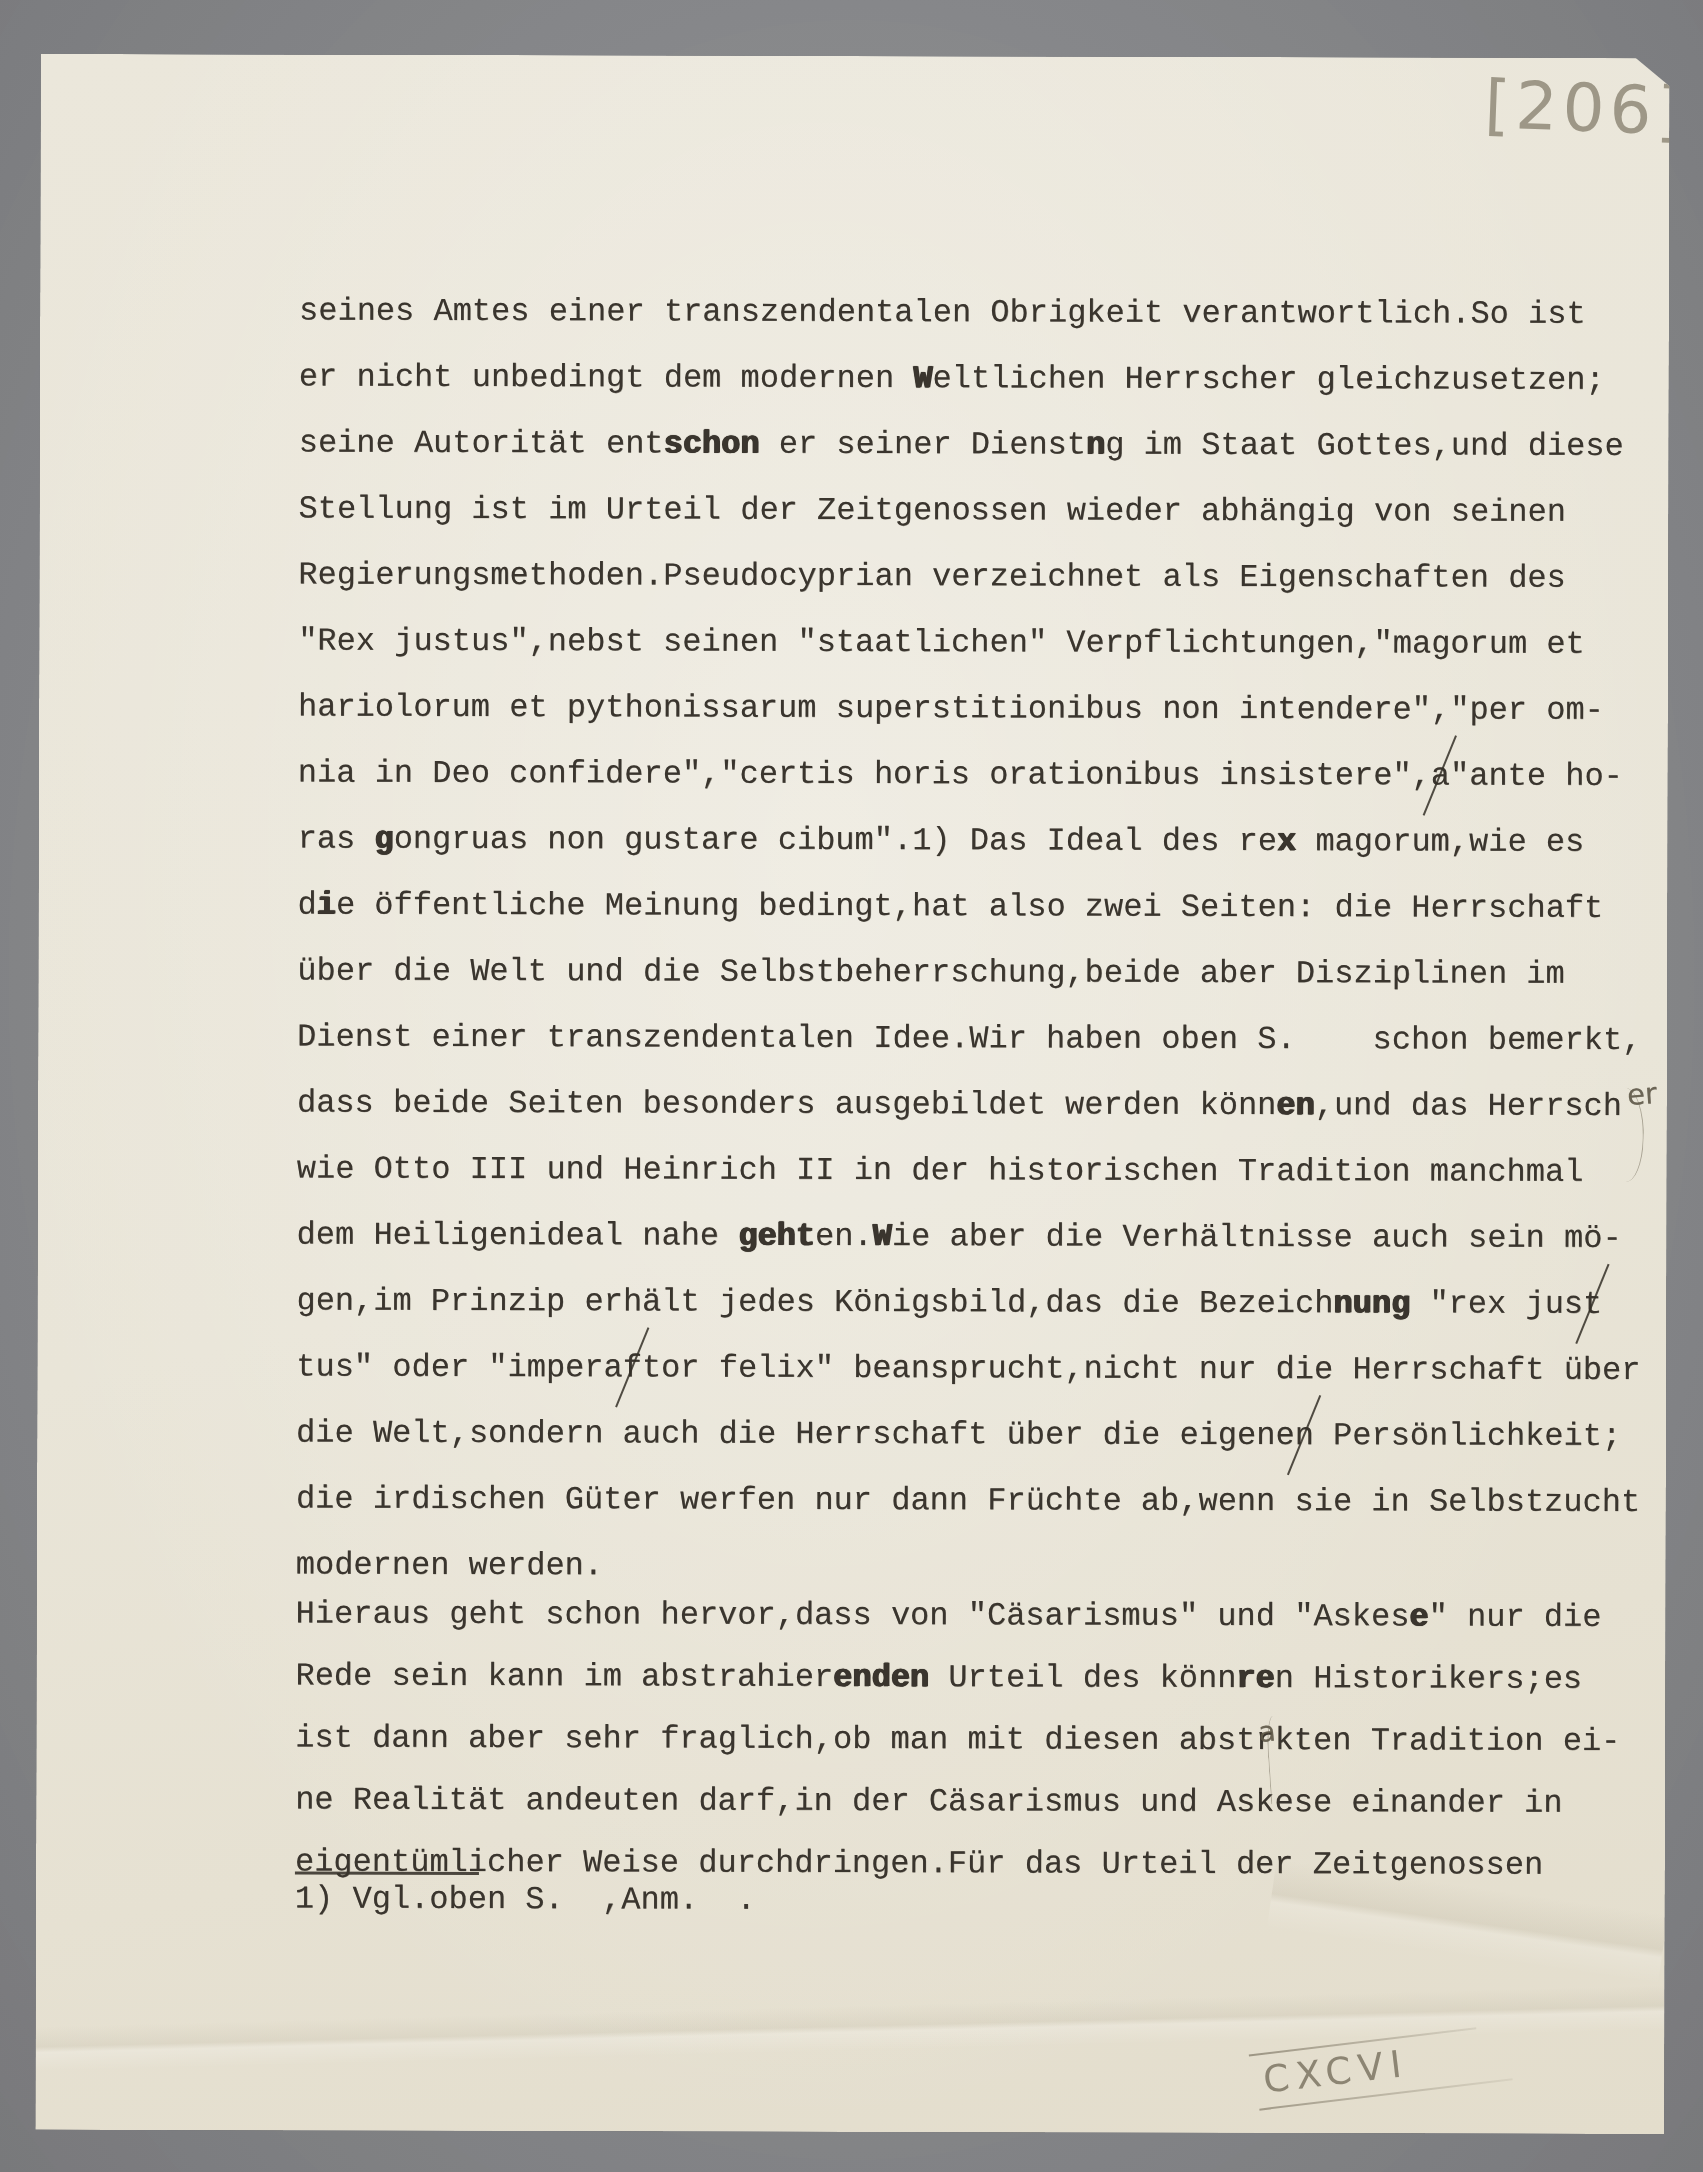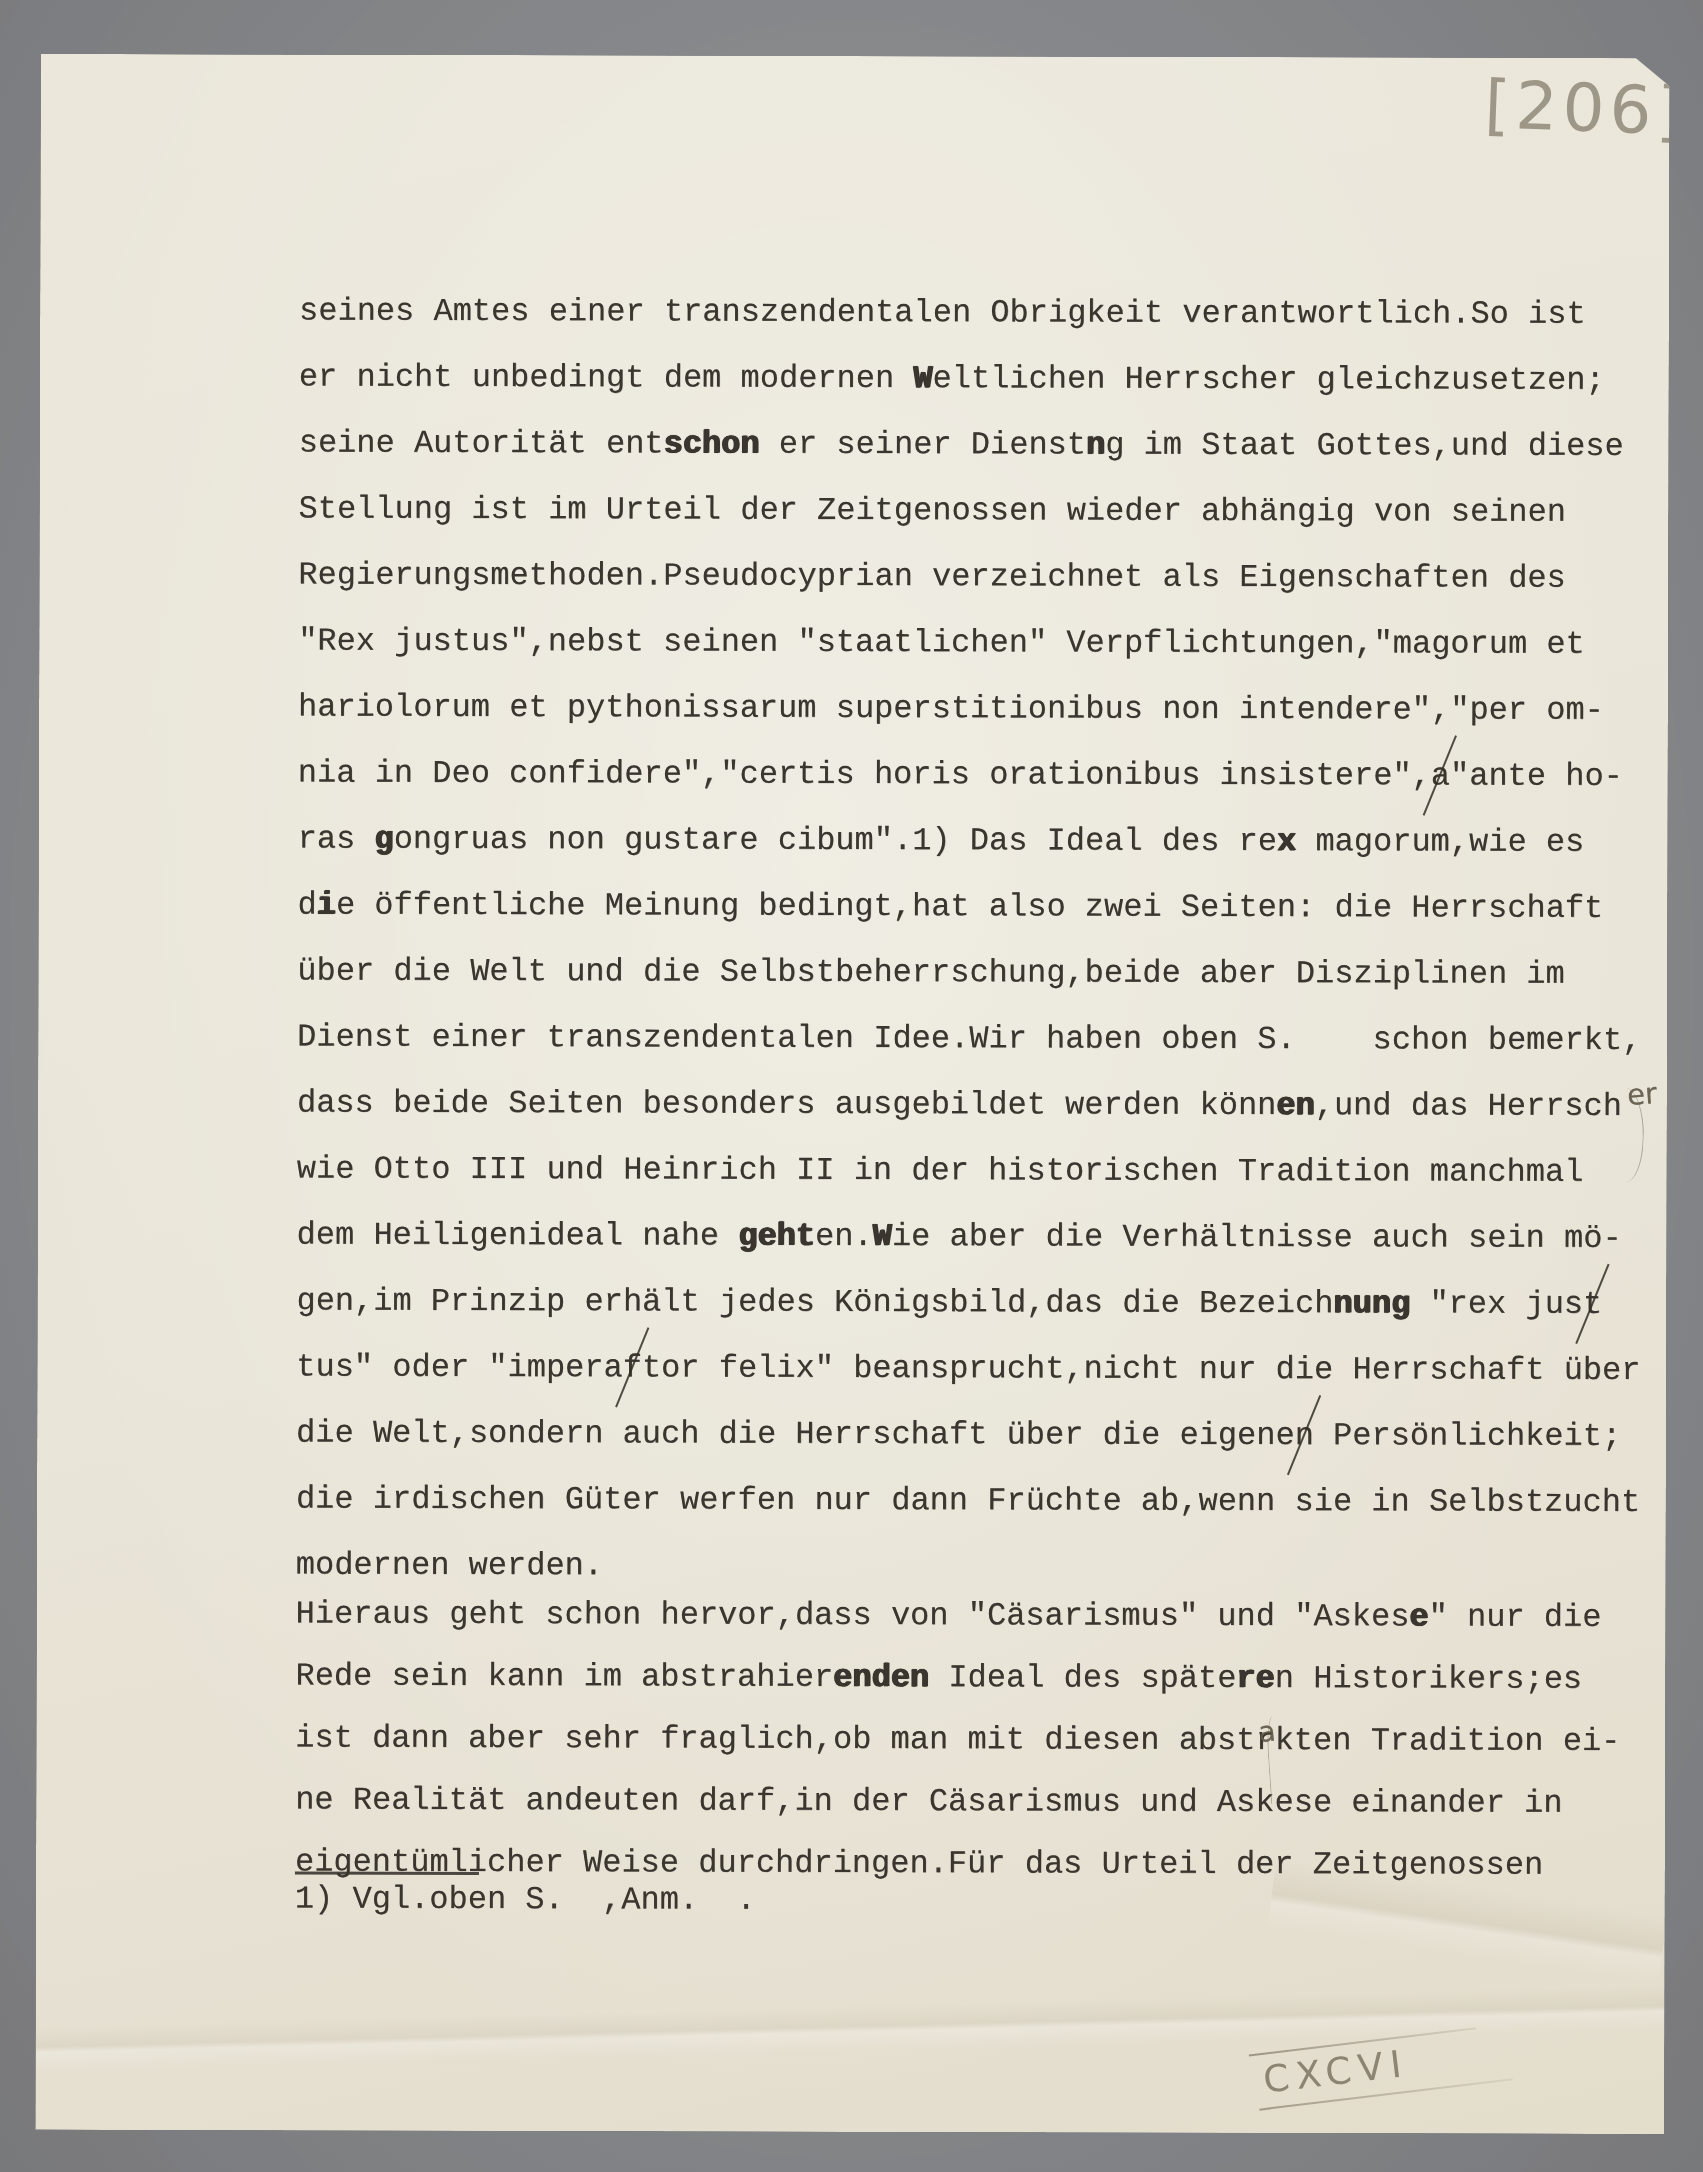--- a/index.html
+++ b/index.html
@@ -90,21 +90,21 @@
       <div class="tline"><span class="tn">dem Heiligenideal nahe </span><span class="ot">geht</span><span class="tn">en.</span><span class="ot">W</span><span class="tn">ie aber die Verhältnisse auch sein mö-</span></div>
       <div class="tline"><span class="tn">gen,im Prinzip erhält jedes Königsbild,das die Bezeich</span><span class="ot">nung</span><span class="tn"> "rex jus</span><span class="sx">t</span></div>
       <div class="tline"><span class="tn">tus" oder "impera</span><span class="sx">f</span><span class="tn">tor felix" beansprucht,nicht nur die Herrschaft über</span></div>
       <div class="tline"><span class="tn">die Welt,sondern auch die Herrschaft über die eigene</span><span class="sx">n</span><span class="tn"> Persönlichkeit;</span></div>
       <div class="tline"><span class="tn">die irdischen Güter werfen nur dann Früchte ab,wenn sie in Selbstzucht</span></div>
       <div class="tline"><span class="tn">modernen werden.</span></div>
     </div>
 
   <div class="tblock p2">
       <div class="tline"><span class="tn">Hieraus geht schon hervor,dass von "Cäsarismus" und "Askes</span><span class="ot">e</span><span class="tn">" nur die</span></div>
-      <div class="tline"><span class="tn">Rede sein kann im abstrahier</span><span class="ot">enden</span><span class="tn"> Ideal des späte</span><span class="ot">re</span><span class="tn">n Historikers;es</span></div>
+      <div class="tline"><span class="tn">Rede sein kann im abstrahier</span><span class="ot">enden</span><span class="tn"> Urteil des könn</span><span class="ot">re</span><span class="tn">n Historikers;es</span></div>
       <div class="tline"><span class="tn">ist dann aber sehr fraglich,ob man mit diesen abstr</span><span class="hnote hnote-a"><i class="hchar">a</i></span><span class="tn">kten Tradition ei-</span></div>
       <div class="tline"><span class="tn">ne Realität andeuten darf,in der Cäsarismus und Askese einander in</span></div>
       <div class="tline"><span class="tn">eigentümlicher Weise durchdringen.Für das Urteil der Zeitgenossen</span></div>
     </div>
 
   <div class="fnsep"></div>
   <div class="fnline">1) Vgl.oben S.  ,Anm.  .</div>
 
   <div class="pnum-bottom">CXCVI</div>
 

